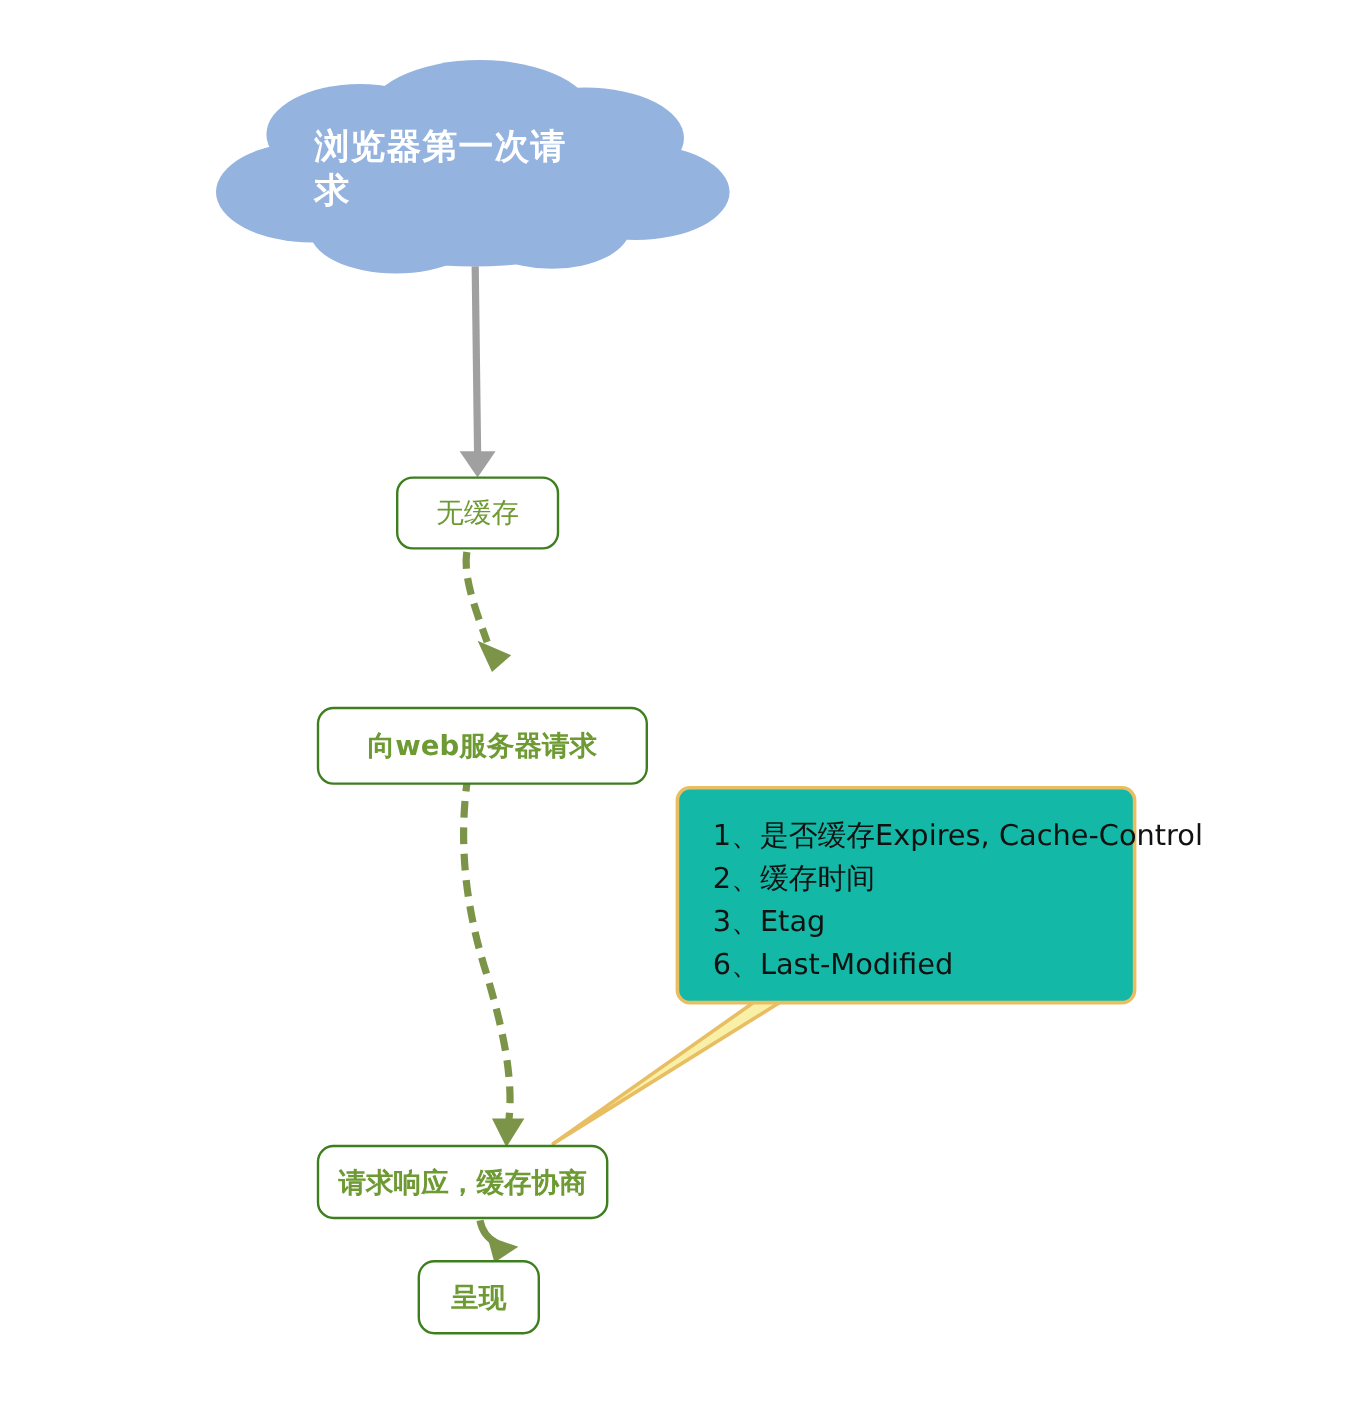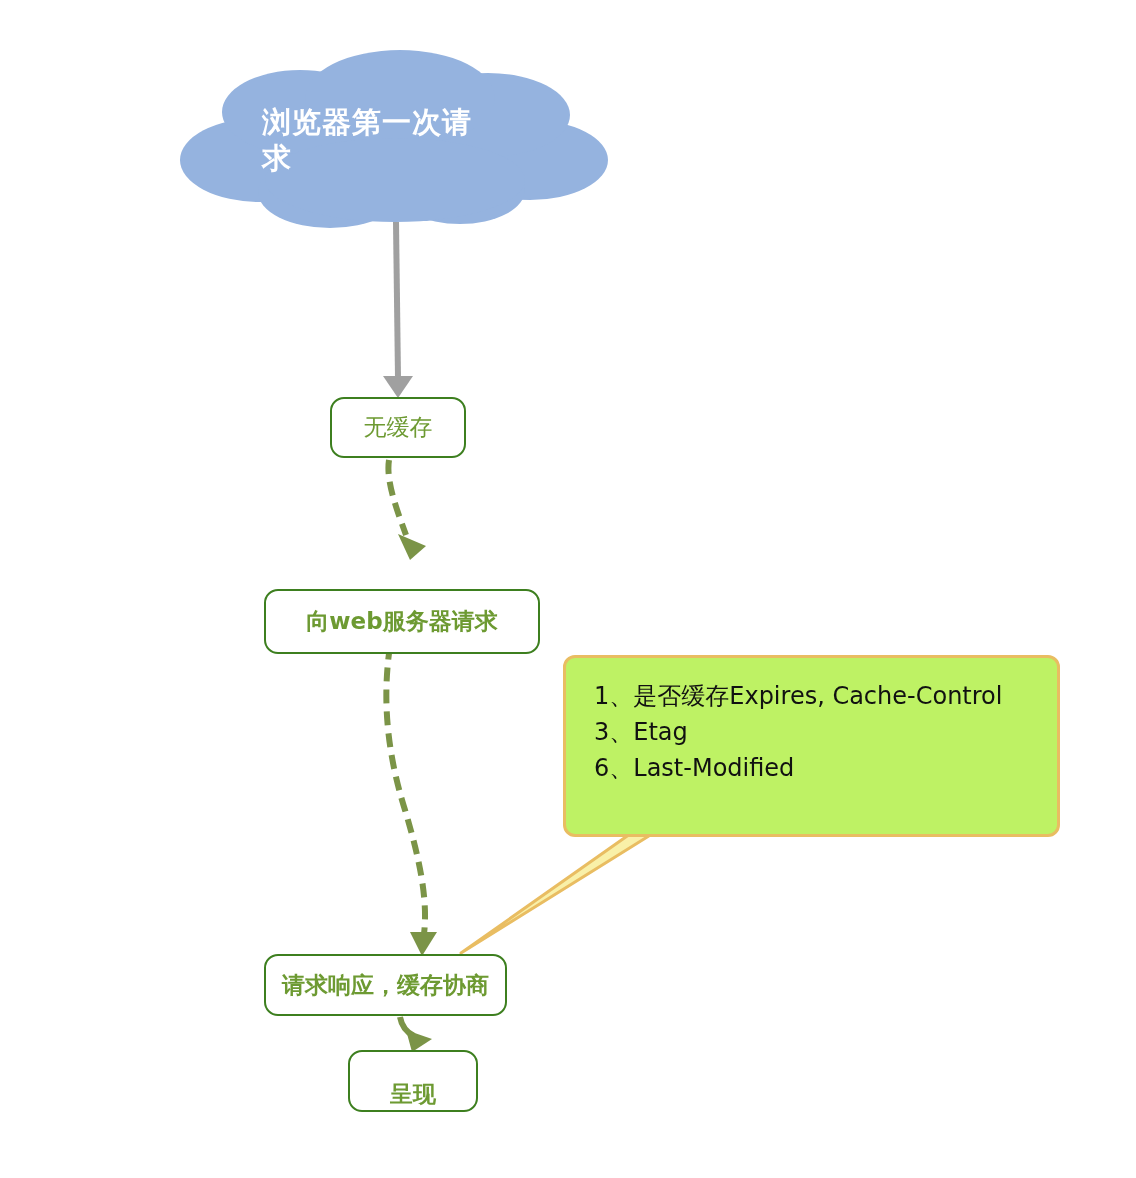--- a/index.html
+++ b/index.html
@@ -43,32 +43,32 @@
       display: flex;
       align-items: center;
       justify-content: center;
       font-size: 23px;
       white-space: nowrap;
     }
     .node.bold { font-weight: bold; }
     #node-no-cache   { left: 330px; top: 397px; width: 136px; height: 61px; text-align: right; }
     #node-web-request{ left: 264px; top: 557px; width: 276px; height: 65px; margin-top: 32px; }
     #node-response   { left: 264px; top: 954px; width: 243px; height: 62px; }
-    #node-render     { left: 348px; top: 1050px; width: 130px; height: 62px; align-items: flex-end; }
+    #node-render     { left: 348px; top: 1050px; width: 102px; height: 62px; }
 
     .callout {
       position: absolute;
       left: 563px;
       top: 655px;
-      width: 497px;
+      width: 384px;
       height: 182px;
       box-sizing: border-box;
       border: 3px solid #e9bd62;
       border-radius: 12px;
-      background: #bef264;
+      background: #14b8a6;
       padding: 20px 0 0 28px;
       color: #111111;
       font-size: 24px;
       line-height: 36px;
     }
     .callout-line {
       white-space: nowrap;
     }
   </style>
 </head>
@@ -121,20 +121,21 @@
 <div class="node" id="node-no-cache">
   <span>无缓存</span>
 </div>
 
 <div class="node bold" id="node-web-request">
   <span>向web服务器请求</span>
 </div>
 
 <div class="callout">
   <div class="callout-line">1、是否缓存Expires, Cache-Control</div>
+  <div class="callout-line">2、缓存时间</div>
   <div class="callout-line">3、Etag</div>
   <div class="callout-line">6、Last-Modified</div>
 </div>
 
 <div class="node bold" id="node-response">
   <span>请求响应，缓存协商</span>
 </div>
 
 <div class="node bold" id="node-render">
   <span>呈现</span>

